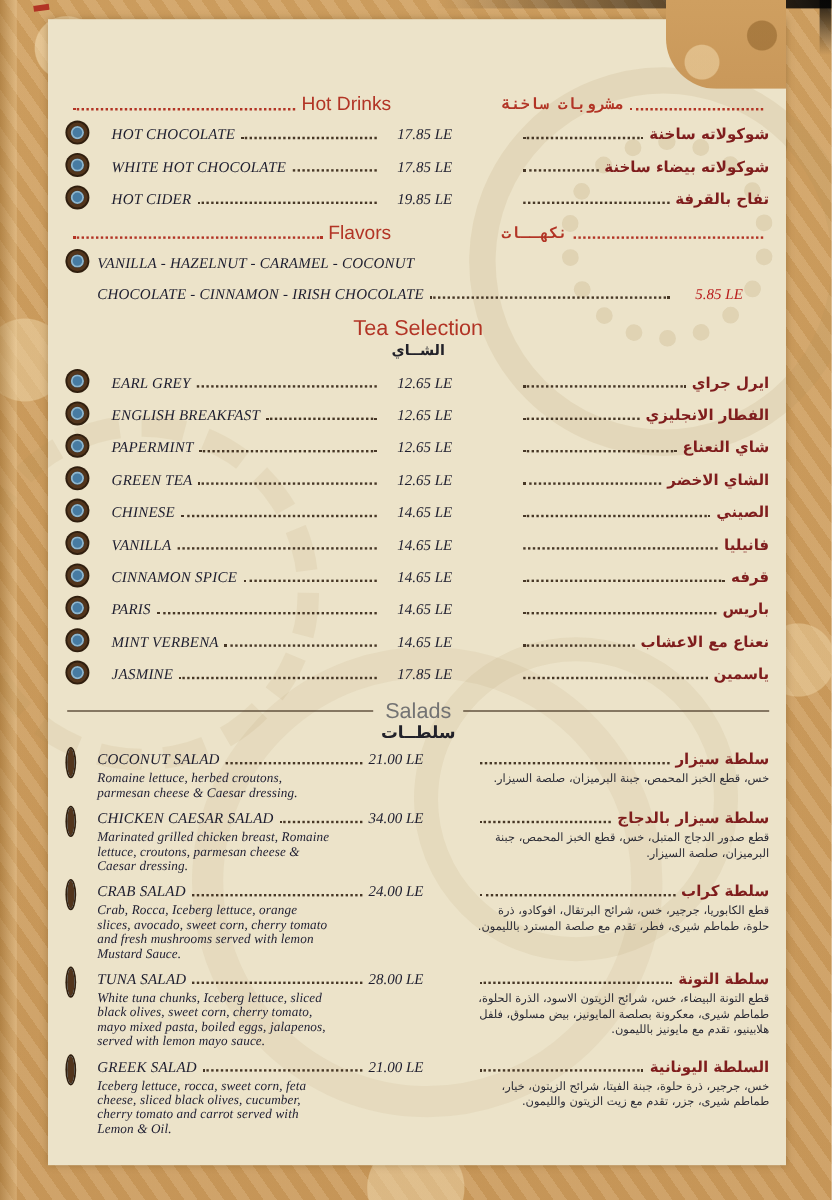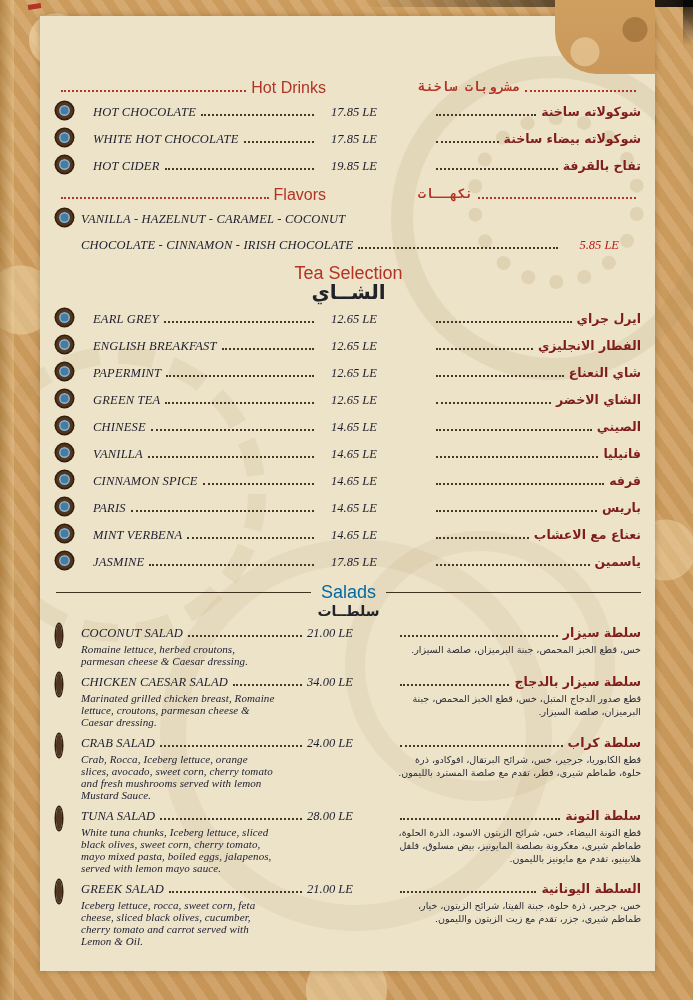--- a/index.html
+++ b/index.html
@@ -65,25 +65,25 @@
 
   
   .flavor-line{display:flex;align-items:flex-end;height:18px;margin-bottom:8px;}
   .flavor-text{font-style:italic;font-size:12.5px;color:#1d1d2e;line-height:16px;white-space:nowrap;letter-spacing:.2px;}
   .flavor-indent{width:25px;flex:none;}
   .flavor-price{font-style:italic;font-size:12.5px;color:#b91c1c;margin-left:16px;margin-right:22px;white-space:nowrap;}
 
   
   .center-head{text-align:center;margin:10px 0 8px 0;}
   .center-head .big{font-family:"Liberation Sans",sans-serif;font-size:18px;color:#b23425;line-height:20px;}
-  .center-head .ar{font-family:"DejaVu Sans",sans-serif;font-size:20px;font-weight:bold;color:#22222a;line-height:18px;}
+  .center-head .ar{font-family:"DejaVu Sans",sans-serif;font-size:12px;font-weight:bold;color:#22222a;line-height:18px;}
 
   .divider-row{display:flex;align-items:center;margin:12px 0 0 0;}
   .divider-row .line{flex:1;height:0;border-top:1.5px solid #41311f;}
-  .divider-row .big{font-family:"Liberation Sans",sans-serif;font-size:18px;color:#0369a1;margin:0 10px;line-height:20px;}
+  .divider-row .big{font-family:"Liberation Sans",sans-serif;font-size:18px;color:#737373;margin:0 10px;line-height:20px;}
   .salads-ar{text-align:center;font-family:"DejaVu Sans",sans-serif;font-size:14px;font-weight:bold;color:#22222a;line-height:18px;margin-bottom:5px;}
 
   
   .salad-row{display:flex;align-items:flex-start;margin-bottom:7px;}
   .salad-bullet-col{width:25px;flex:none;padding-top:2px;}
   .salad-bullet-col .bullet{margin:0;}
   .salad-en-col{width:226px;flex:none;}
   .salad-name-line{display:flex;align-items:flex-end;height:16px;}
   .en-desc{font-style:italic;font-size:11px;color:#1c1c30;line-height:12px;width:196px;margin-top:2px;letter-spacing:.1px;}
   .salad-price-col{width:78px;flex:none;font-style:italic;font-size:12.5px;color:#1d1d2e;line-height:16px;white-space:nowrap;}

